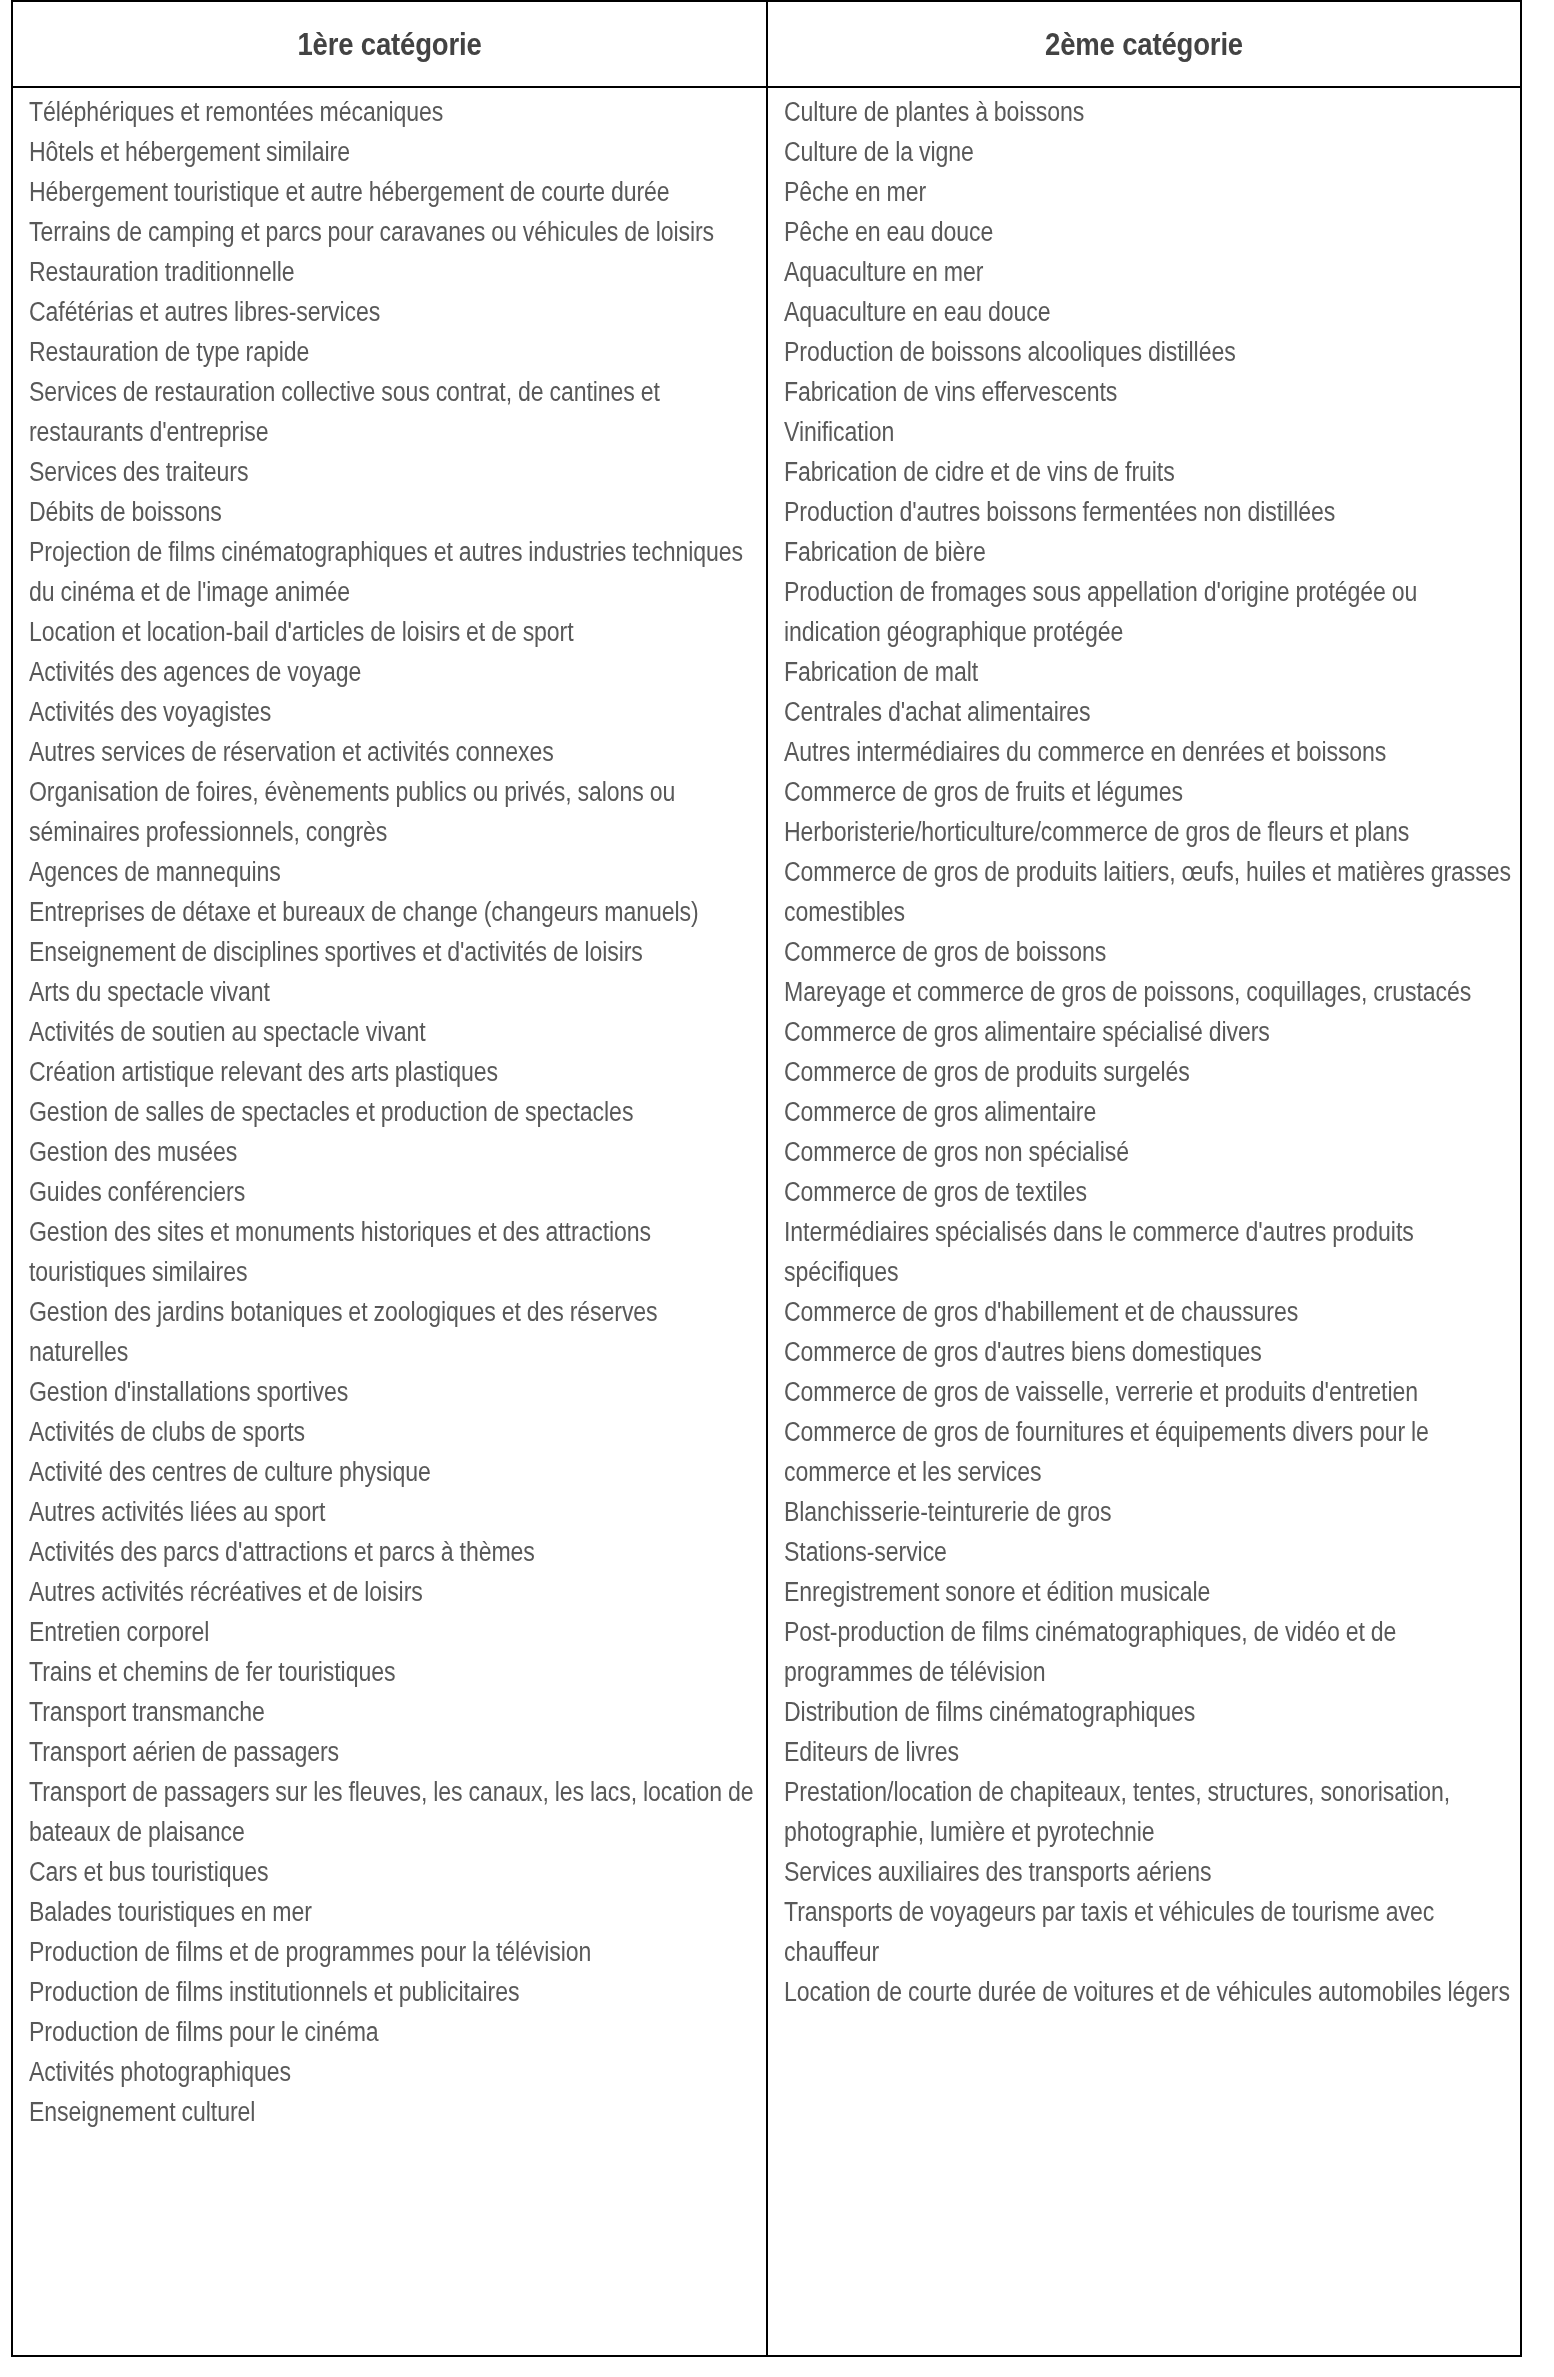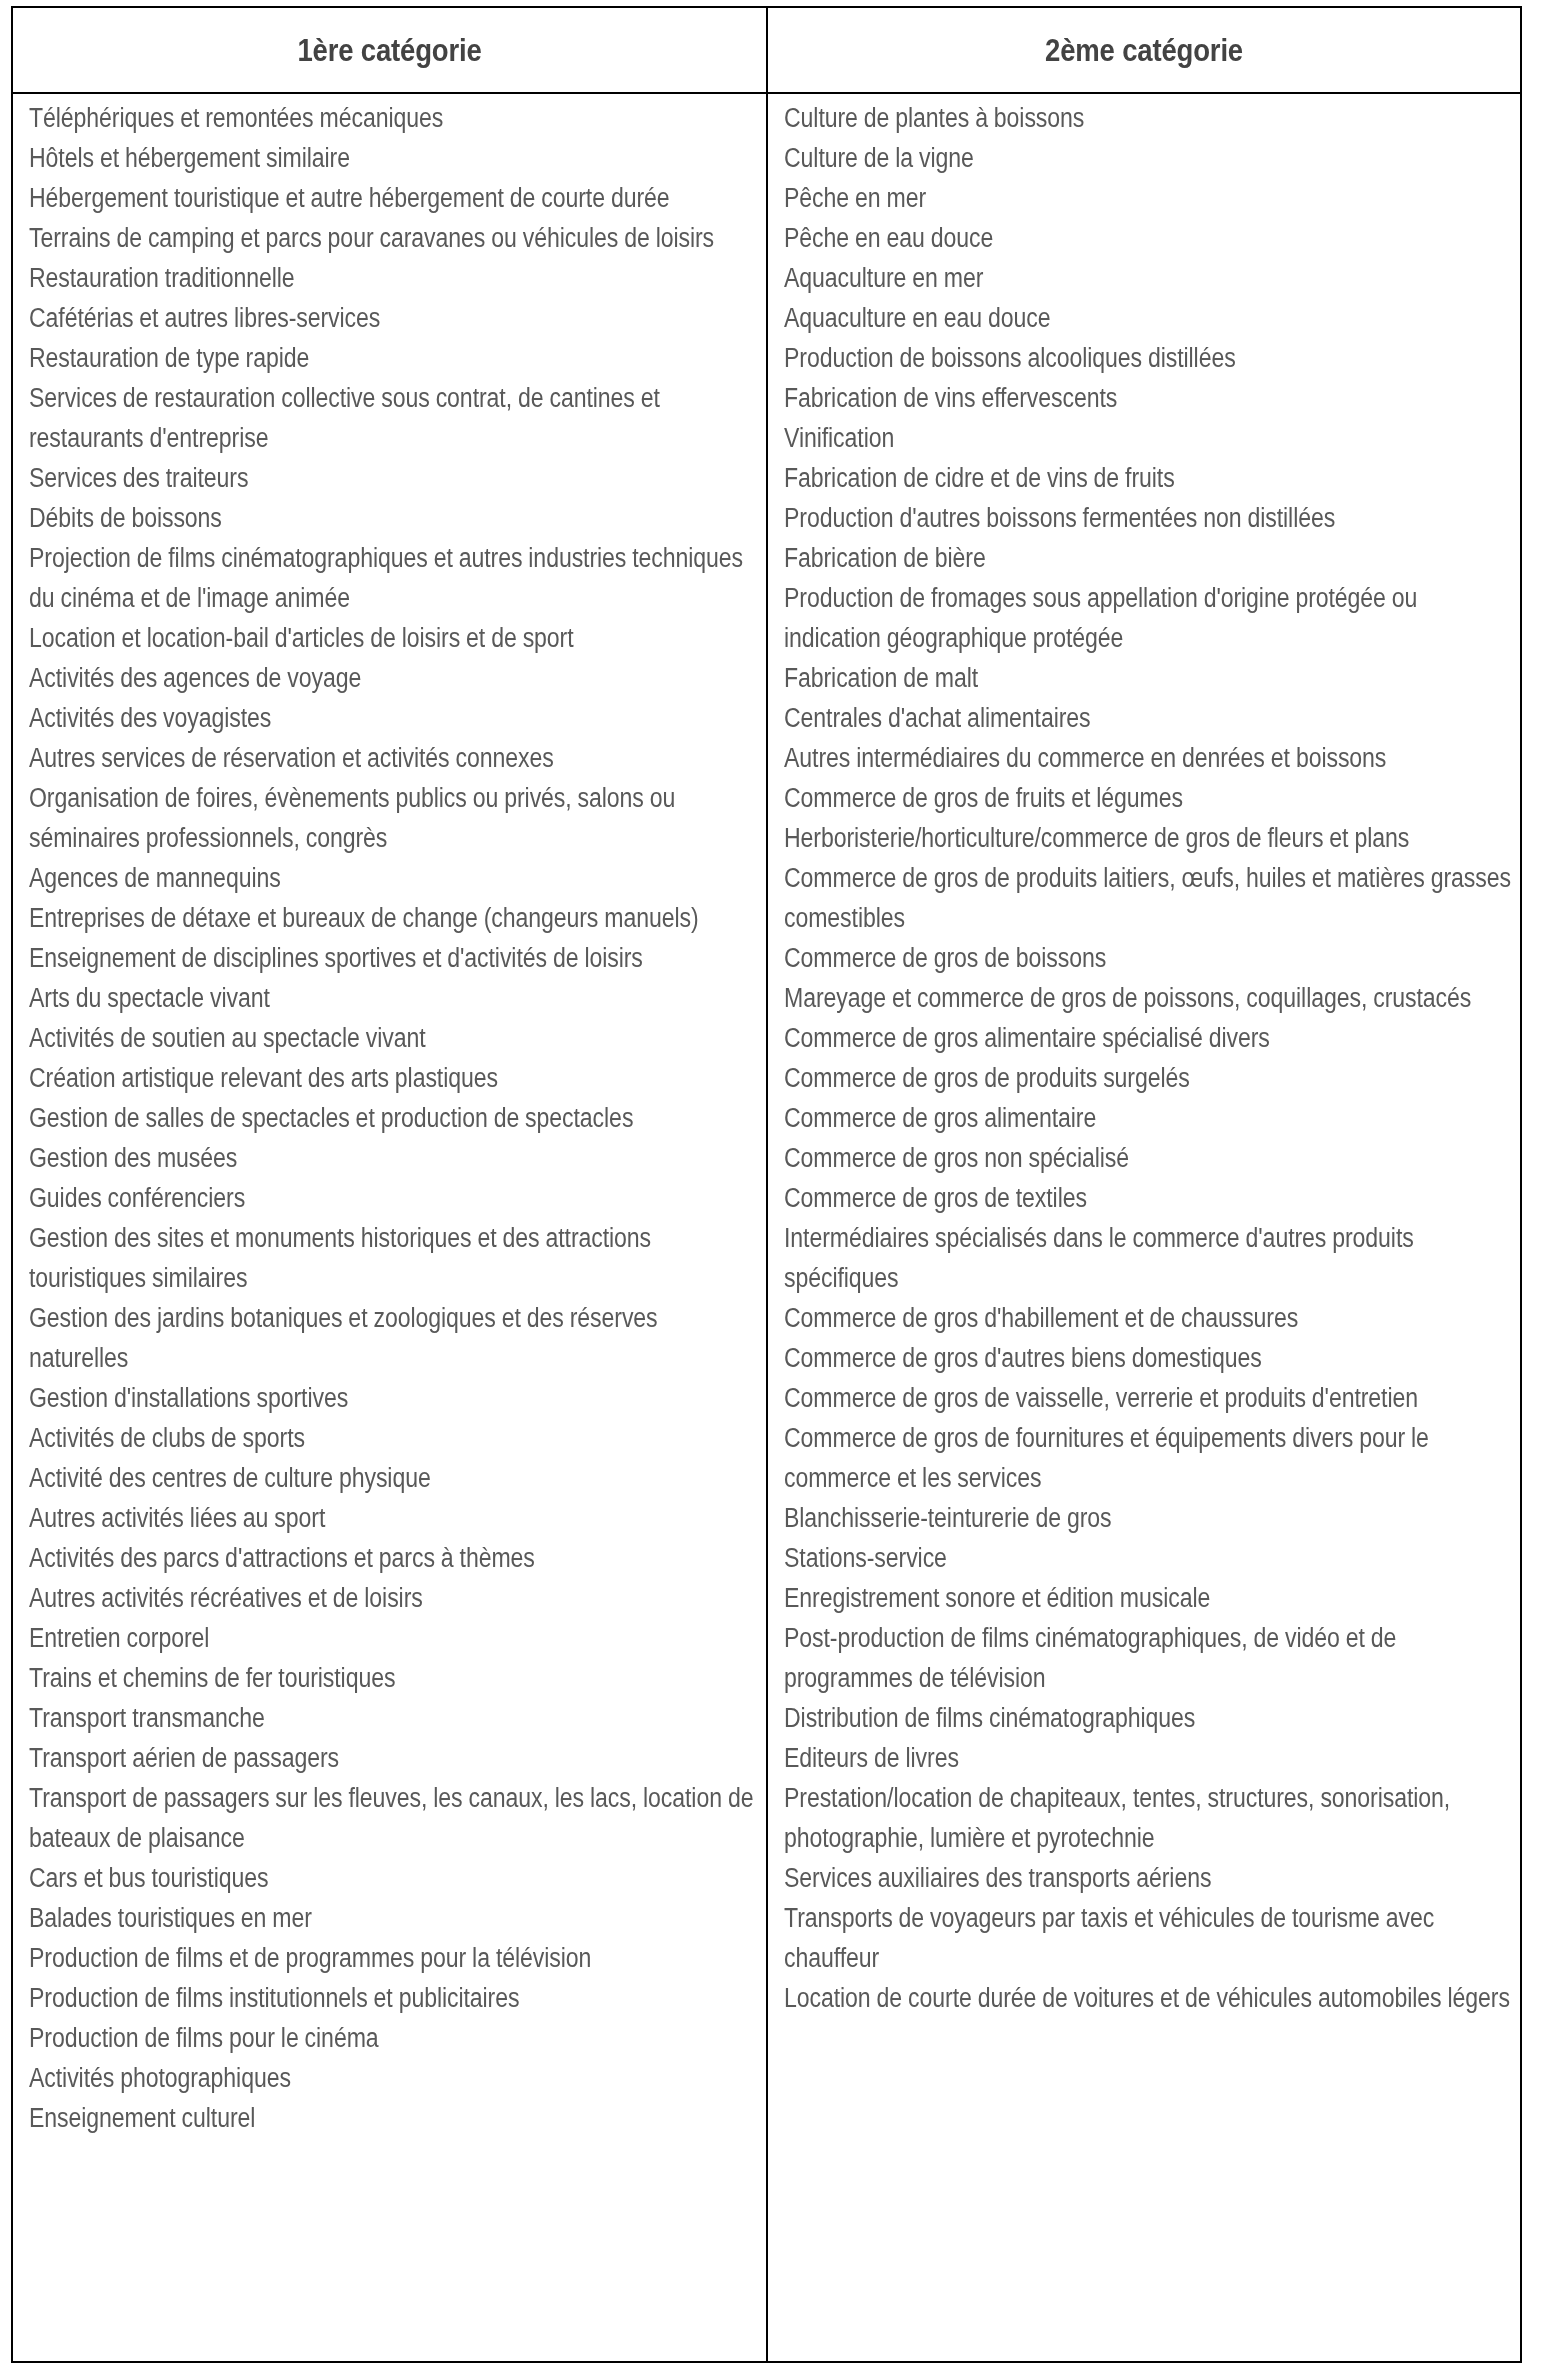--- a/index.html
+++ b/index.html
@@ -18,21 +18,21 @@
     position: relative;
     width: 1555px;
     height: 2377px;
     background: #ffffff;
   }
 
   
   .cat-table {
     position: absolute;
     left: 10.6px;
-    top: 6px;
+    top: 0;
     width: 1509px;
     border-collapse: collapse;
     table-layout: fixed;
   }
 
   .cat-table col.c1 { width: 755px; }
   .cat-table col.c2 { width: 754px; }
 
   .cat-table th,
   .cat-table td {

